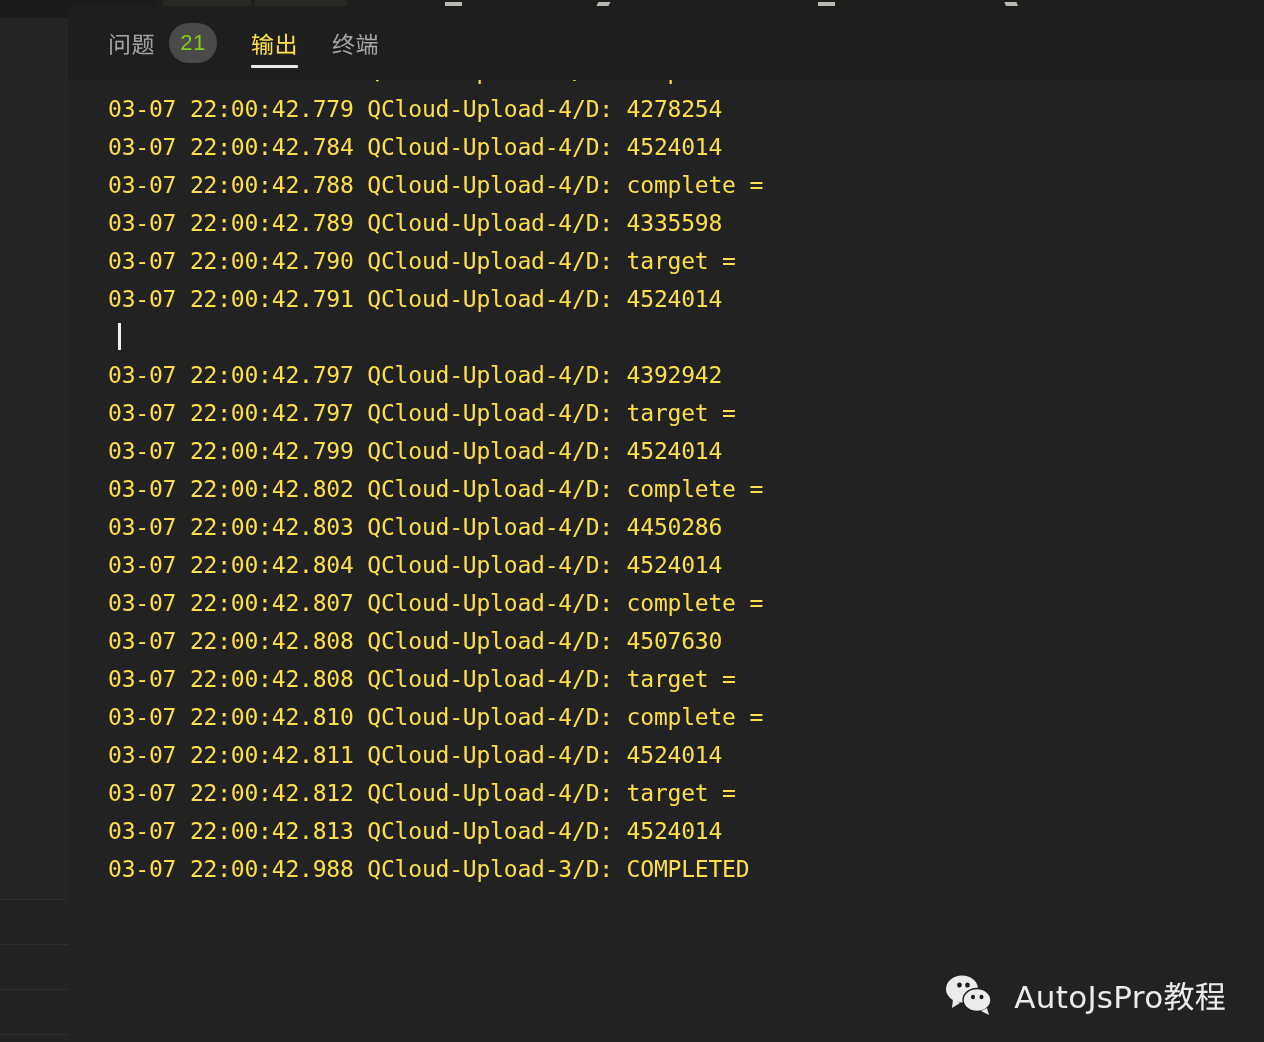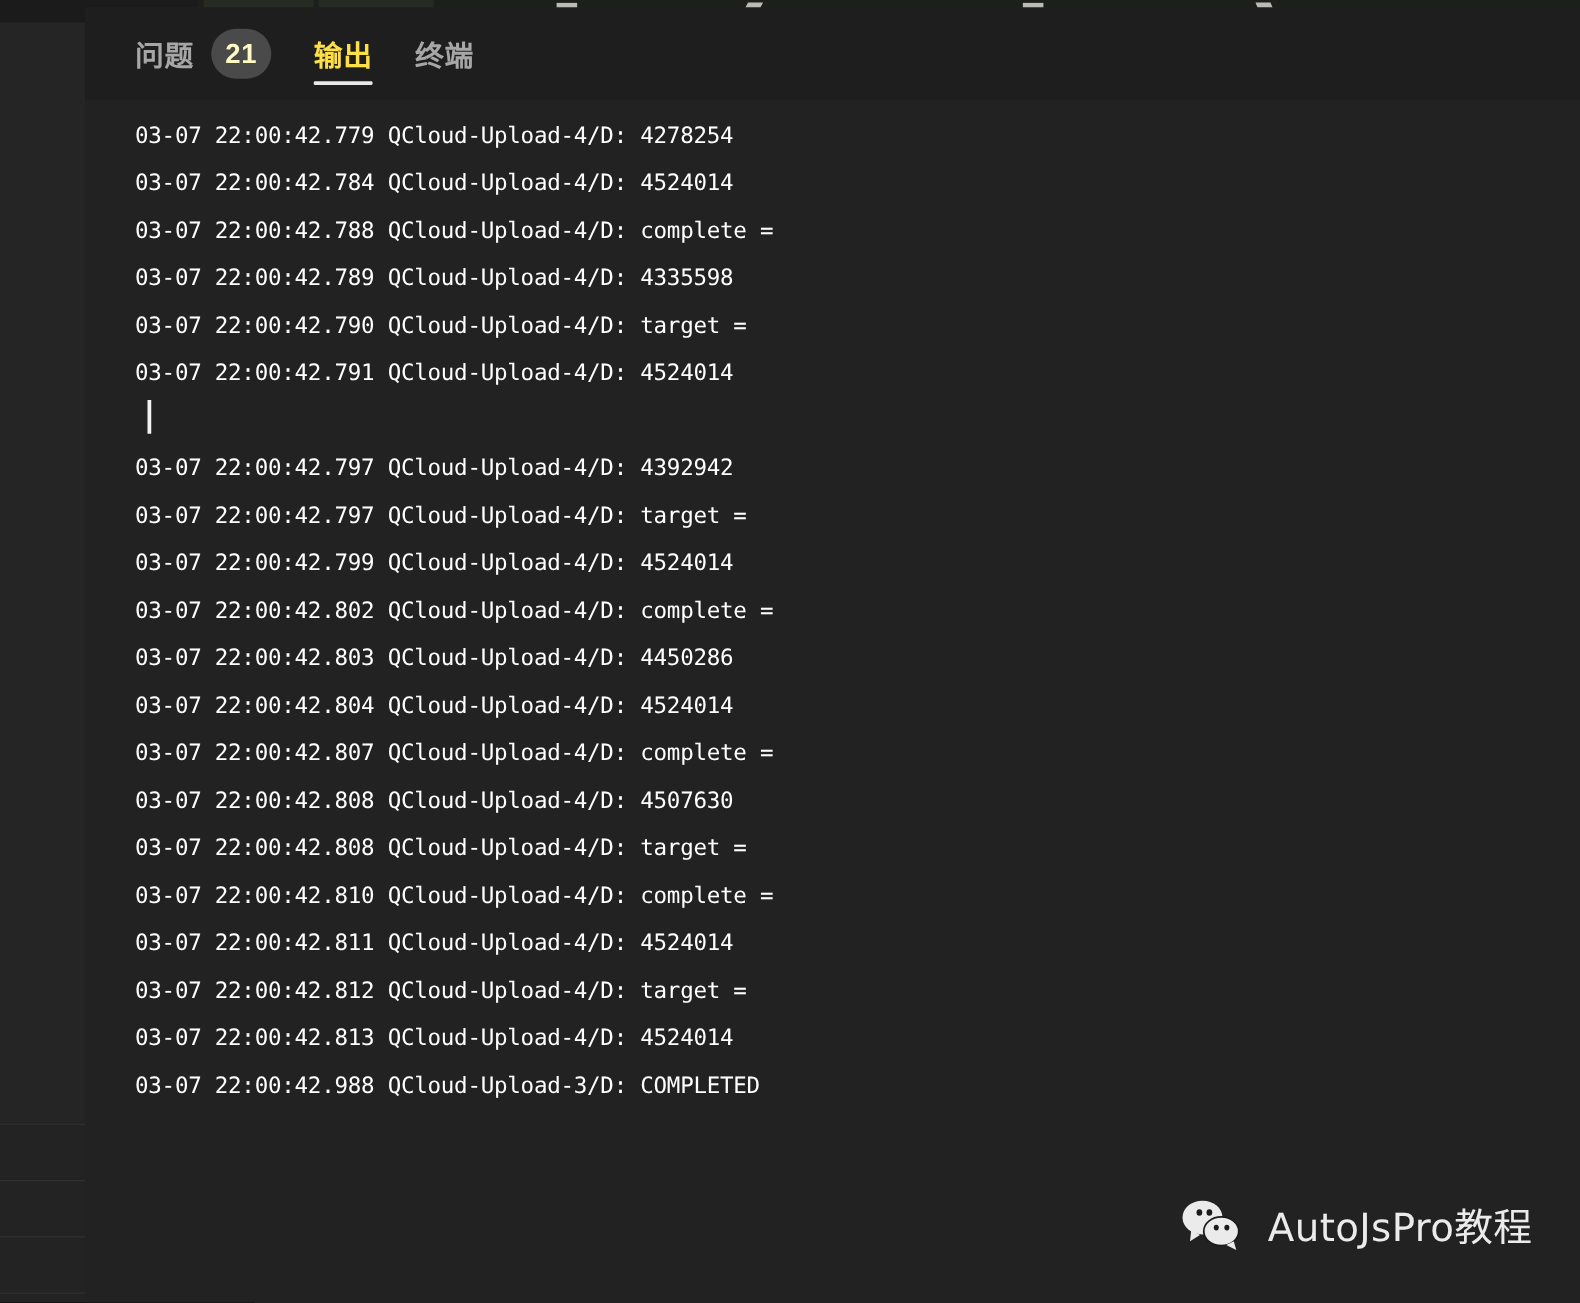--- a/index.html
+++ b/index.html
@@ -99,21 +99,20 @@
   .panel-header {
     position: absolute;
     left: 0; top: 0;
     width: 1196px;
     height: 74px;
     background: #1e1e1e;
     display: flex;
     align-items: center;
     padding-left: 40px;
     box-sizing: border-box;
-    font-weight: bold;
   }
   .tab {
     position: relative;
     display: flex;
     align-items: center;
     height: 74px;
     margin-right: 34px;
     font-size: 23px;
     letter-spacing: .5px;
     color: #a6a6a6;
@@ -133,21 +132,21 @@
     border-radius: 1px;
   }
   .badge {
     margin-left: 14px;
     min-width: 48px;
     height: 40px;
     padding: 0 8px;
     box-sizing: border-box;
     border-radius: 20px;
     background: #4a4a4a;
-    color: #fef9c3;
+    color: #84cc16;
     font-size: 22px;
     display: flex;
     align-items: center;
     justify-content: center;
     letter-spacing: .5px;
   }
 
   
   .log-body {
     position: absolute;
@@ -162,39 +161,39 @@
     left: 0;
     top: -28px;
     width: 1196px;
     padding-left: 40px;
     box-sizing: border-box;
   }
   .log-line {
     height: 38px;
     line-height: 38px;
     font-family: "DejaVu Sans Mono", "Liberation Mono", monospace;
-    font-size: 18px;
-    color: #ffffff;
+    font-size: 23px;
+    color: #fde047;
     white-space: pre;
     letter-spacing: -0.2px;
   }
   .log-line .caret {
     display: inline-block;
     width: 3px;
     height: 27px;
     background: #f2f2f2;
     vertical-align: -5px;
     margin-left: 10px;
   }
 
   
   .watermark {
     position: absolute;
     right: 38px;
-    bottom: 40px;
+    bottom: 25px;
     display: flex;
     align-items: center;
     gap: 19px;
     opacity: .97;
     pointer-events: none;
   }
   .wm-text {
     font-size: 31px;
     color: #f2f2f2;
     font-family: "DejaVu Sans", sans-serif;

